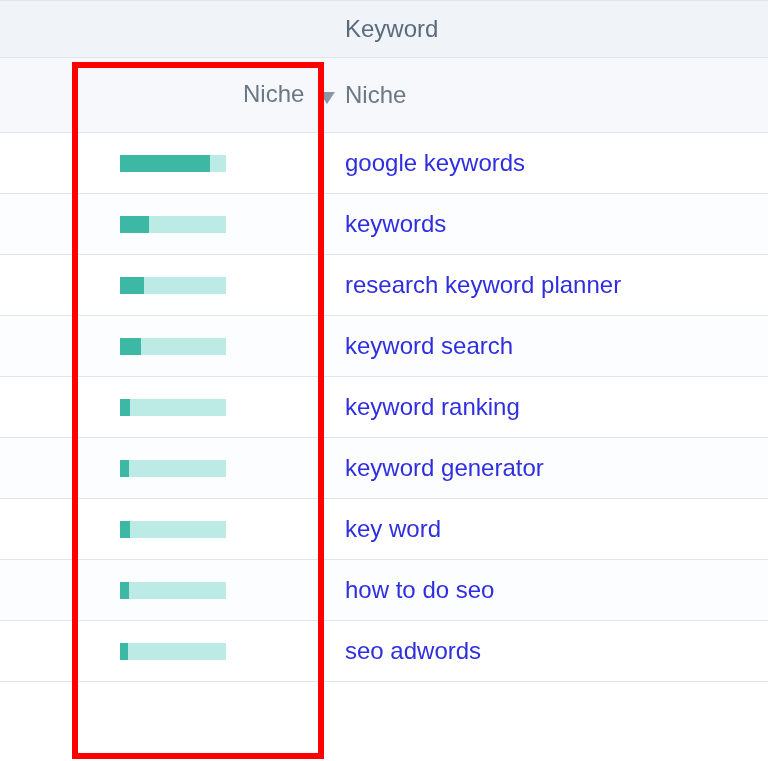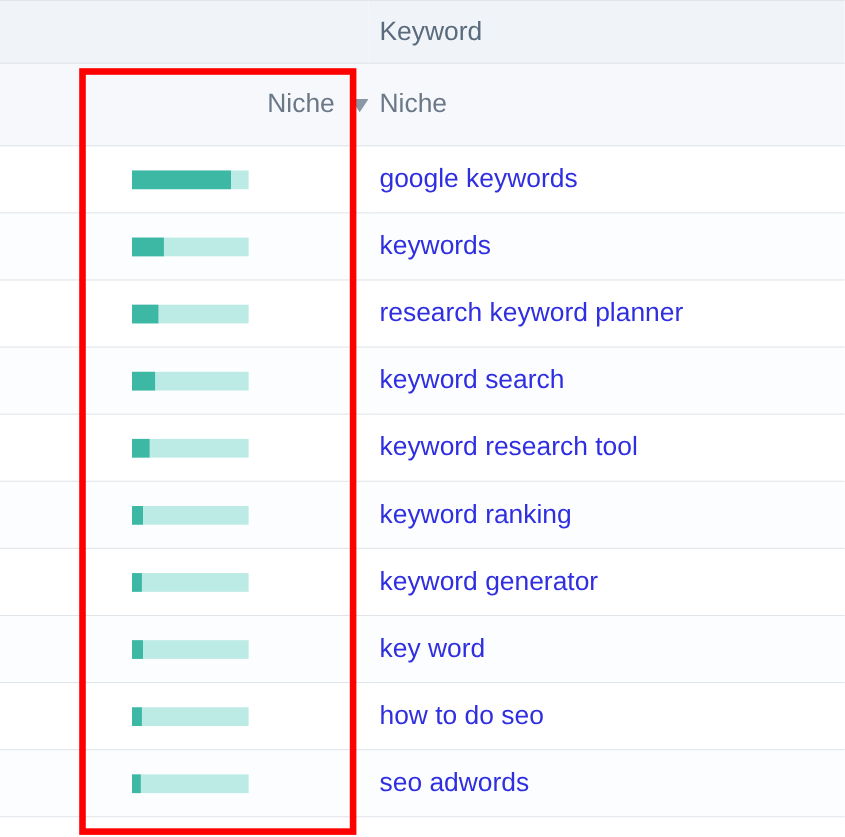--- a/index.html
+++ b/index.html
@@ -113,33 +113,20 @@
           </td>
           <td class="phrase">
             <a href="#">keyword search</a>
           </td>
         </tr>
         <tr>
           <td></td>
           <td>
             <div class="barwrap">
               <div class="bar">
-                <div class="fill" style="width: 16%;"></div>
-              </div>
-            </div>
-          </td>
-          <td class="phrase">
-            <a href="#">keyword research tool</a>
-          </td>
-        </tr>
-        <tr>
-          <td></td>
-          <td>
-            <div class="barwrap">
-              <div class="bar">
                 <div class="fill" style="width: 10%;"></div>
               </div>
             </div>
           </td>
           <td class="phrase">
             <a href="#">keyword ranking</a>
           </td>
         </tr>
         <tr>
           <td></td>

